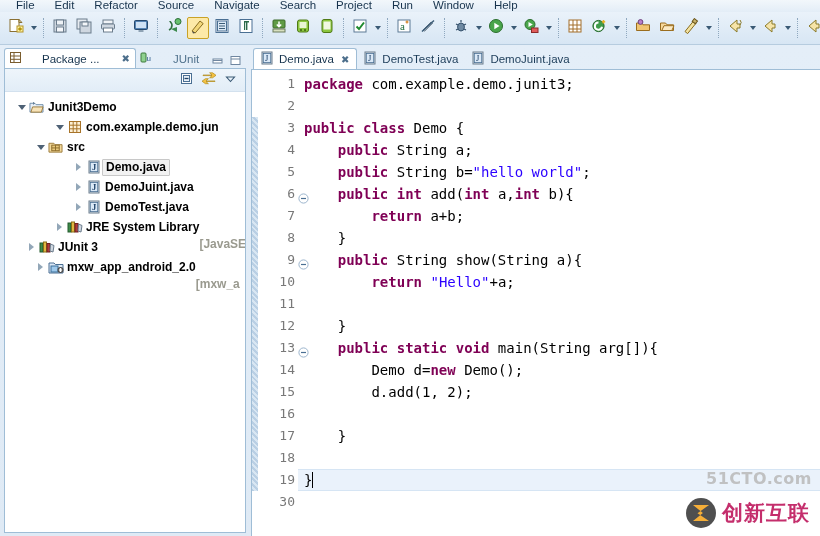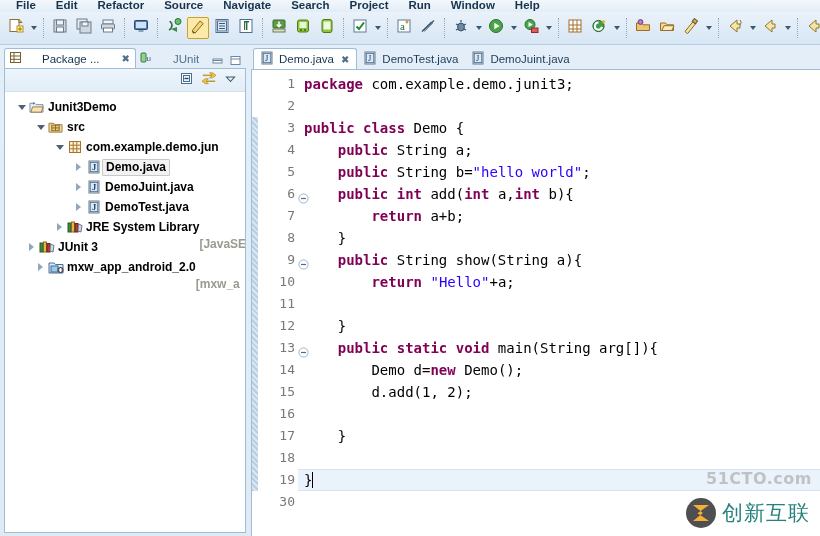--- a/index.html
+++ b/index.html
@@ -14,21 +14,20 @@
     width: 820px; height: 536px;
     background: linear-gradient(#e8f0f8, #dce8f4);
     overflow: hidden;
   }
 
   
   .menubar {
     position: absolute; top: 0; left: 0; right: 0; height: 12px;
     background: linear-gradient(#f2f7fb, #e3edf7);
     overflow: hidden;
-    font-weight: bold;
   }
   .menubar-inner {
     display: flex; align-items: flex-end;
     height: 17px; margin-top: -5px; padding-left: 6px;
   }
   .menu-item {
     font-size: 11.5px; color: #17334d;
     padding: 0 10px; line-height: 14px;
     white-space: nowrap;
   }
@@ -272,21 +271,21 @@
     background: #3d3d3d; position: relative; flex: none;
   }
   .wm-mark::before {
     content: ""; position: absolute;
     left: 7px; top: 7px; width: 16px; height: 16px;
     background: #f5a623;
     clip-path: polygon(0 0, 100% 0, 28% 52%, 100% 100%, 0 100%, 62% 50%);
   }
   .wm-cn {
     font-family: "DejaVu Sans", sans-serif;
-    font-size: 21px; font-weight: normal; color: #0f766e;
+    font-size: 21px; font-weight: bold; color: #be185d;
     letter-spacing: 1px;
   }
 </style>
 </head>
 <body>
 
 <div id="app">
 
   <div class="menubar">
     <div class="menubar-inner" id="menubar-inner">
@@ -590,44 +589,44 @@
               <span class="twisty open"></span>
               <span class="node-icon">
                 <svg width="15" height="14" viewBox="0 0 16 15">
                   <path d="M1 13V3.5h5.2L7.6 5H15v8z" fill="#e9f0f7" stroke="#6b8aa8"></path>
                   <path d="M2 13l1.8-5.6H15L13.2 13z" fill="#f7e3b8" stroke="#9a7a3a"></path>
                   <path d="M4.5 2.5c1.2.6 1.2 1.6 0 2.2" stroke="#3a5a75" fill="none"></path>
                 </svg>
               </span>
               <span class="node-label">Junit3Demo</span>
             </div>
-            <div class="tree-row" style="padding-left: 29px;">
-              <span class="twisty open"></span>
-              <span class="node-icon">
-                <svg width="15" height="14" viewBox="0 0 16 15">
-                  <path d="M1 13V3.5h5.2L7.6 5H15v8z" fill="#f3d99b" stroke="#9a7a3a"></path>
-                  <rect x="4" y="5.5" width="8" height="6" fill="#e8c87a" stroke="#8a6a2a"></rect>
-                  <line x1="4" y1="8.5" x2="12" y2="8.5" stroke="#8a6a2a"></line>
-                  <line x1="8" y1="5.5" x2="8" y2="11.5" stroke="#8a6a2a"></line>
-                </svg>
-              </span>
-              <span class="node-label">src</span>
-            </div>
             <div class="tree-row" style="padding-left: 48px;">
               <span class="twisty open"></span>
               <span class="node-icon">
                 <svg width="14" height="14" viewBox="0 0 14 14">
                   <rect x="1.5" y="1.5" width="11" height="11" fill="#fdf0d6" stroke="#a8742a"></rect>
                   <line x1="1.5" y1="5.2" x2="12.5" y2="5.2" stroke="#a8742a"></line>
                   <line x1="1.5" y1="8.8" x2="12.5" y2="8.8" stroke="#a8742a"></line>
                   <line x1="5.2" y1="1.5" x2="5.2" y2="12.5" stroke="#a8742a"></line>
                   <line x1="8.8" y1="1.5" x2="8.8" y2="12.5" stroke="#a8742a"></line>
                 </svg>
               </span>
               <span class="node-label">com.example.demo.jun</span>
+            </div>
+            <div class="tree-row" style="padding-left: 29px;">
+              <span class="twisty open"></span>
+              <span class="node-icon">
+                <svg width="15" height="14" viewBox="0 0 16 15">
+                  <path d="M1 13V3.5h5.2L7.6 5H15v8z" fill="#f3d99b" stroke="#9a7a3a"></path>
+                  <rect x="4" y="5.5" width="8" height="6" fill="#e8c87a" stroke="#8a6a2a"></rect>
+                  <line x1="4" y1="8.5" x2="12" y2="8.5" stroke="#8a6a2a"></line>
+                  <line x1="8" y1="5.5" x2="8" y2="11.5" stroke="#8a6a2a"></line>
+                </svg>
+              </span>
+              <span class="node-label">src</span>
             </div>
             <div class="tree-row selected" style="padding-left: 67px;">
               <span class="twisty closed"></span>
               <span class="node-icon">
                 <svg width="14" height="14" viewBox="0 0 14 14">
                   <rect x="2" y="1" width="10" height="12" fill="#fff" stroke="#6b7c8c"></rect>
                   <rect x="3.2" y="2.3" width="7.6" height="9.4" fill="#dbe9f7" stroke="#4a6f93"></rect>
                   <text x="5.1" y="10.2" font-size="8.5" font-family="serif" fill="#1d3f66">J</text>
                 </svg>
               </span>

